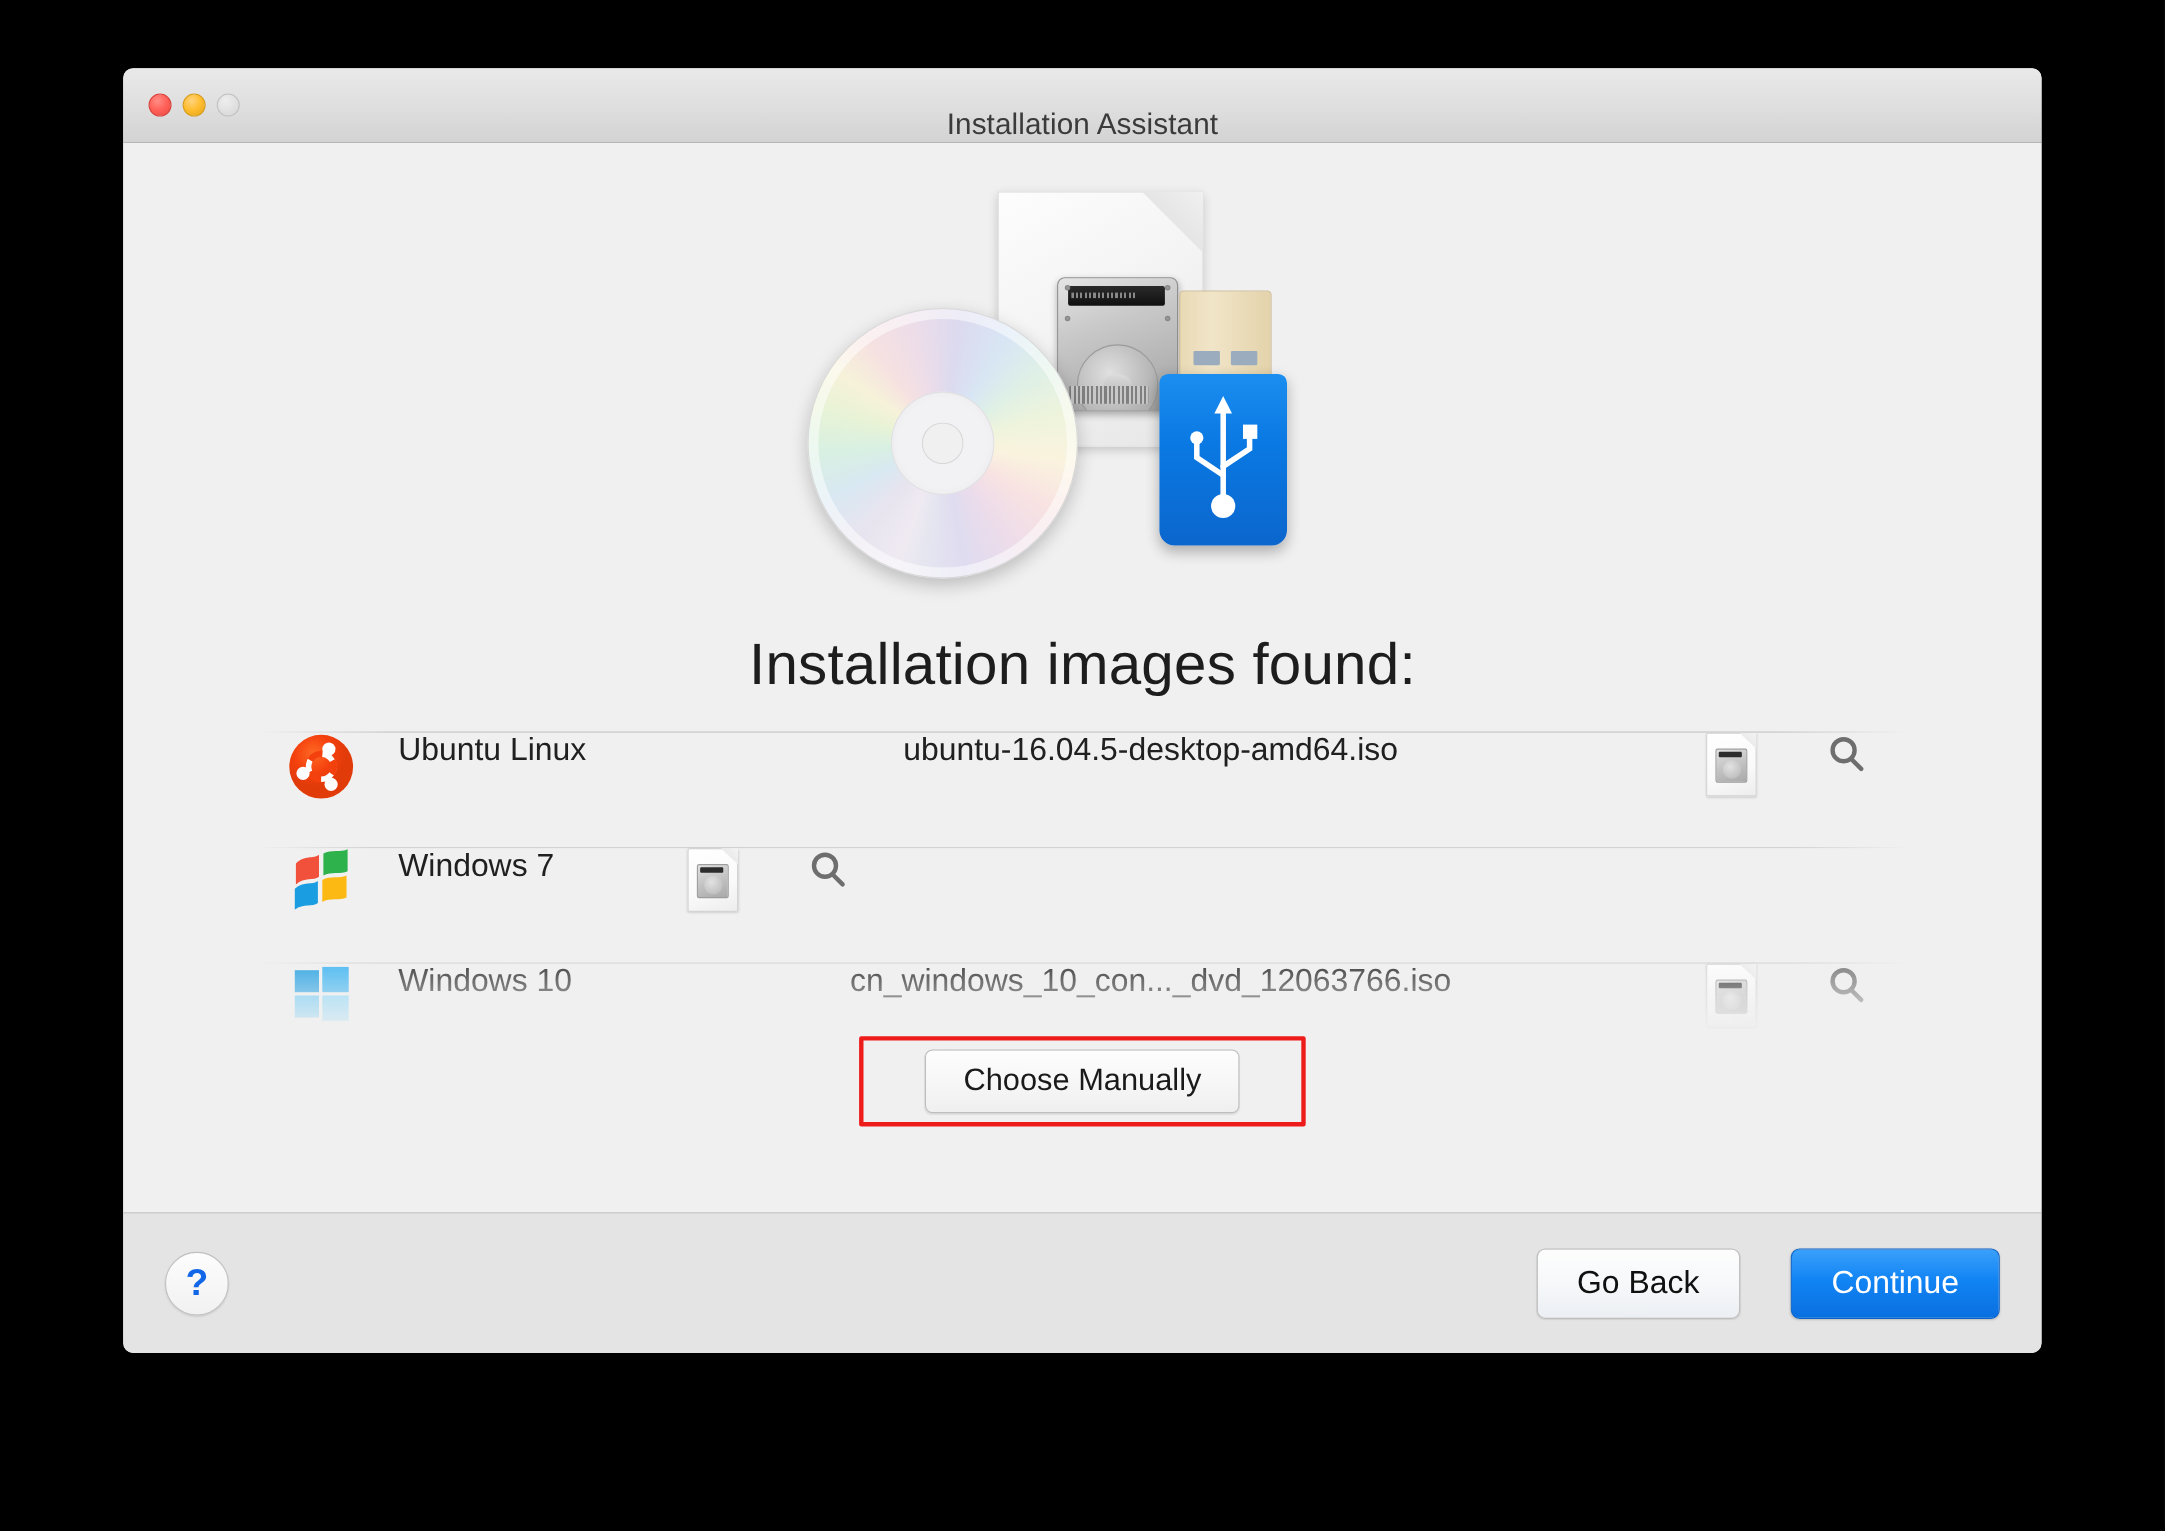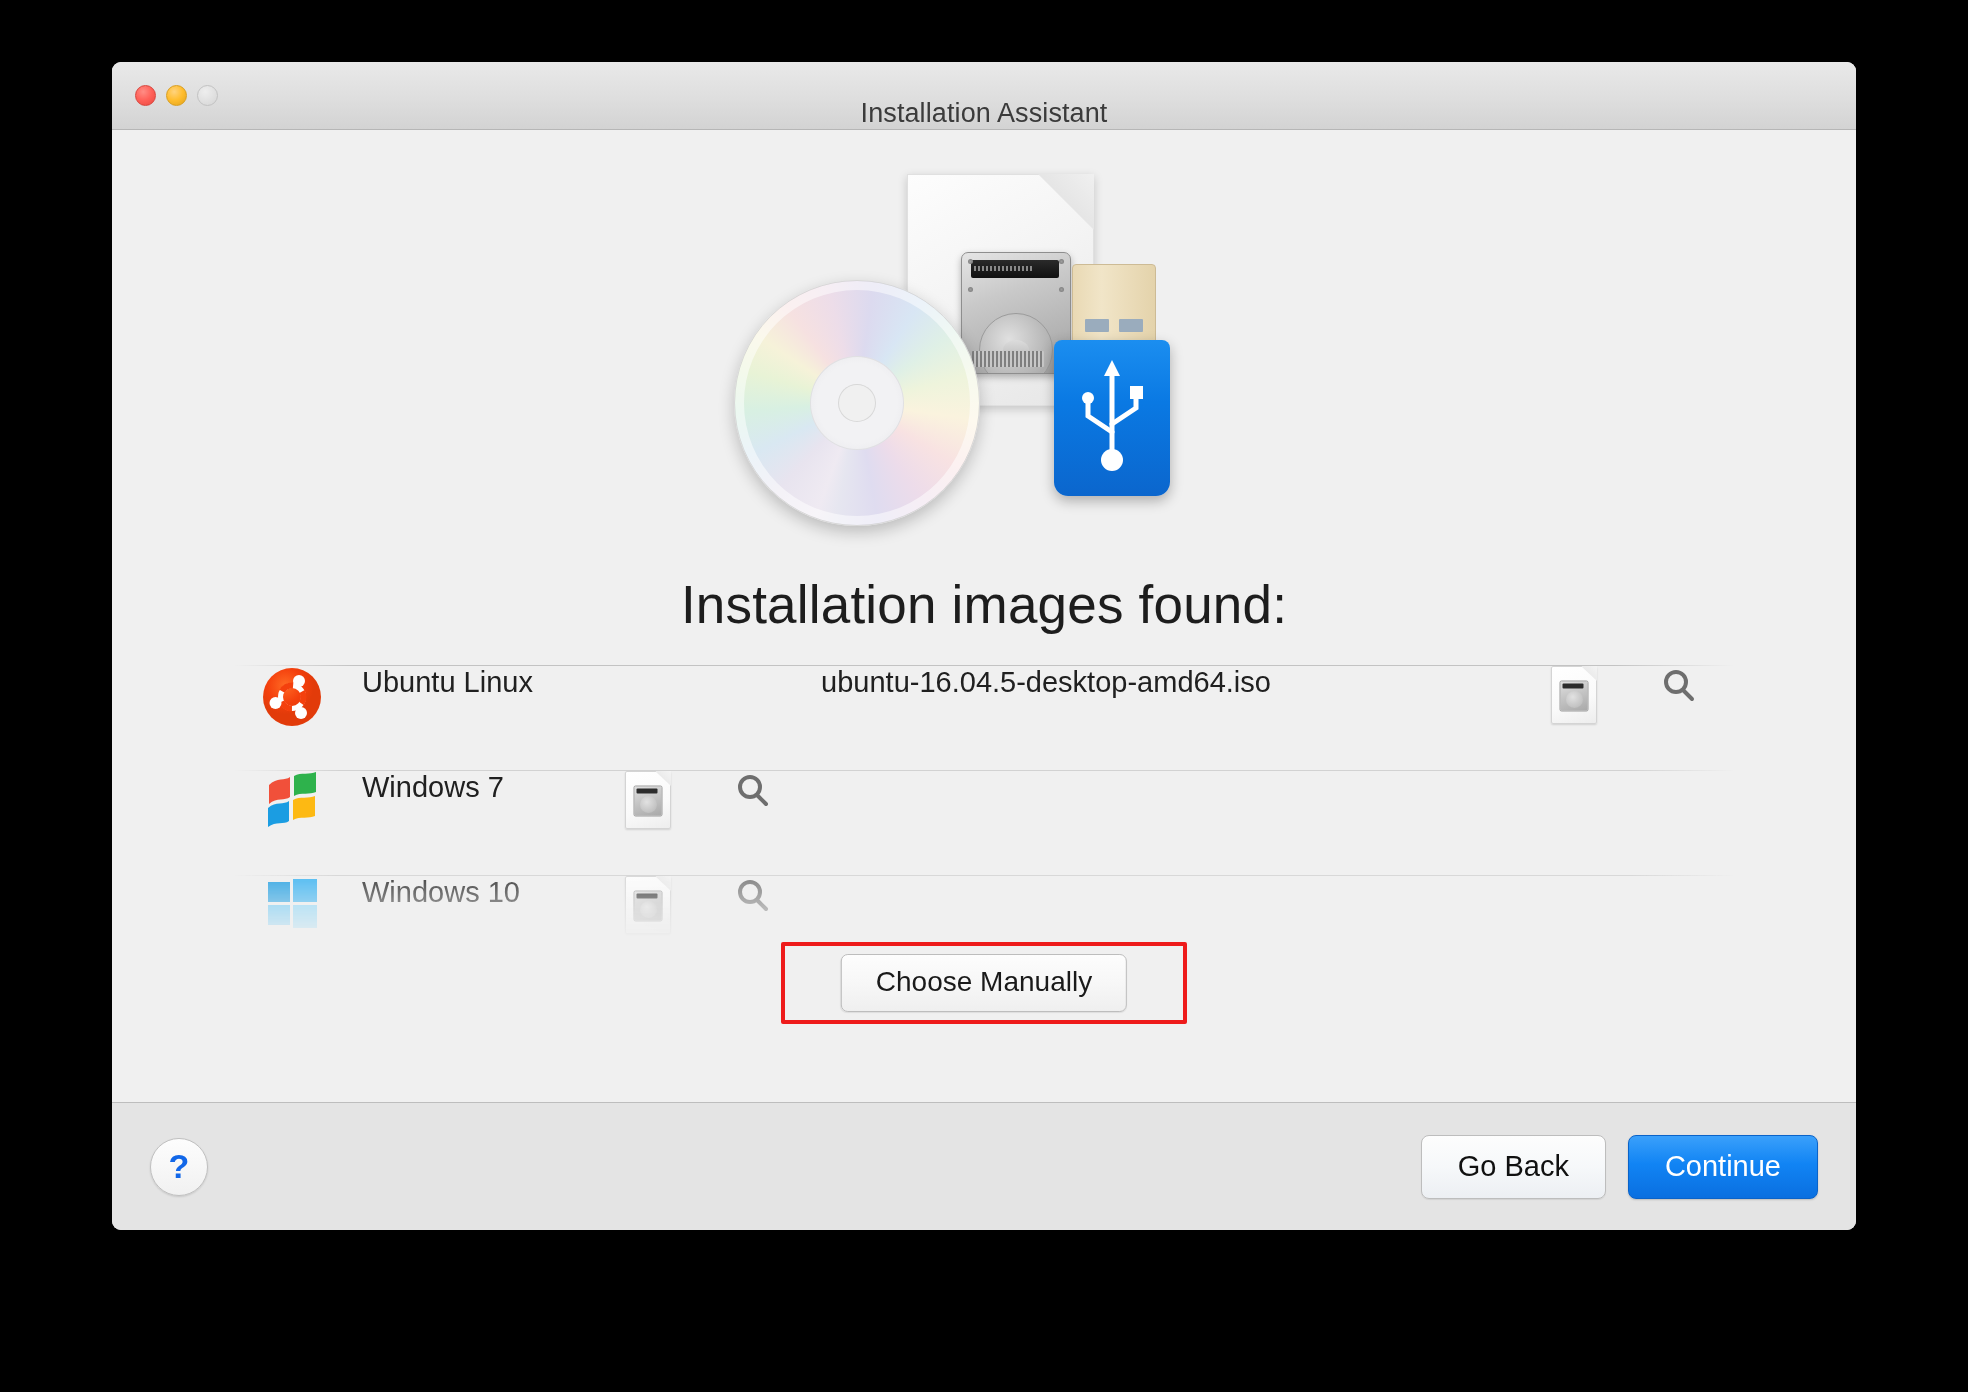--- a/index.html
+++ b/index.html
@@ -460,20 +460,21 @@
   }
   #footer-spacer { flex: 1 1 auto; }
   .footer-btn {
     height: 62px;
     line-height: 60px;
     font-size: 29px;
     border-radius: 8px;
     padding: 0 36px;
     cursor: default;
     white-space: nowrap;
+    margin-left: 24px;
   }
   #go-back {
     color: #101010;
     background: linear-gradient(to bottom, #fdfdfd 0%, #f6f8fa 50%, #eceff3 100%);
     border: 1px solid #bdbdbd;
     box-shadow: 0 1px 1px rgba(0,0,0,0.08);
     margin-right: 22px;
   }
   #continue {
     color: #ffffff;
@@ -604,20 +605,21 @@
       <div class="row">
         <div class="row-logo">
           <svg width="56" height="54" viewBox="0 0 56 54">
             <rect x="4" y="6" width="22" height="20" fill="#1b9de2"></rect>
             <rect x="29" y="3" width="24" height="23" fill="#33b1f2"></rect>
             <rect x="4" y="29" width="22" height="20" fill="#5fc6f7"></rect>
             <rect x="29" y="29" width="24" height="23" fill="#7fd4fa"></rect>
           </svg>
         </div>
         <div class="row-os">Windows 10</div>
+        <div class="row-file">cn_windows_10_con..._dvd_12063766.iso</div>
         <div class="row-fileicon">
           <div class="fileicon">
               <div class="corner"></div>
               <div class="mini-hdd"></div>
             </div>
         </div>
         <div class="row-reveal">
           <svg width="40" height="40" viewBox="0 0 40 40">
             <circle cx="17" cy="16" r="10" fill="none" stroke="#6e6e6e" stroke-width="4"></circle>
             <line x1="24" y1="24" x2="33" y2="33" stroke="#6e6e6e" stroke-width="4" stroke-linecap="round"></line>

